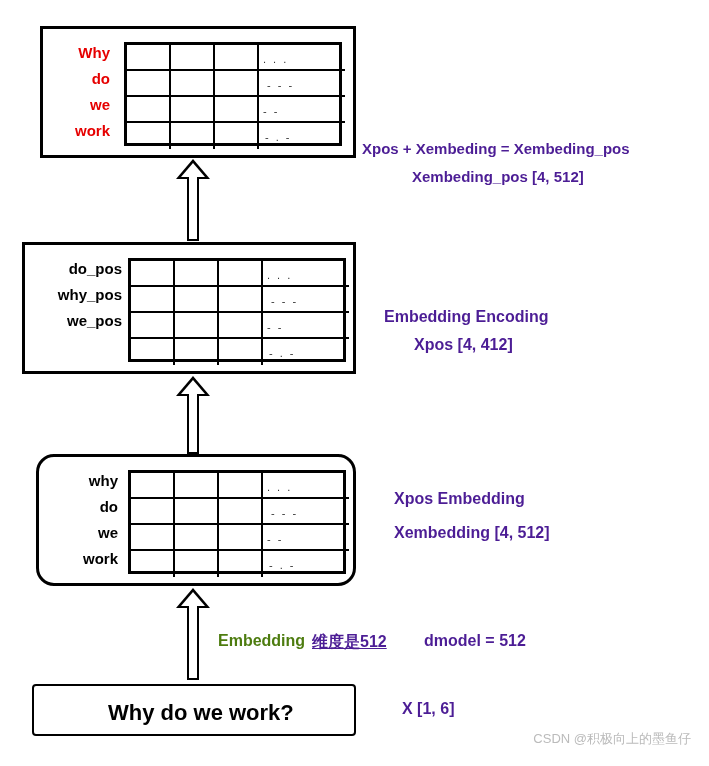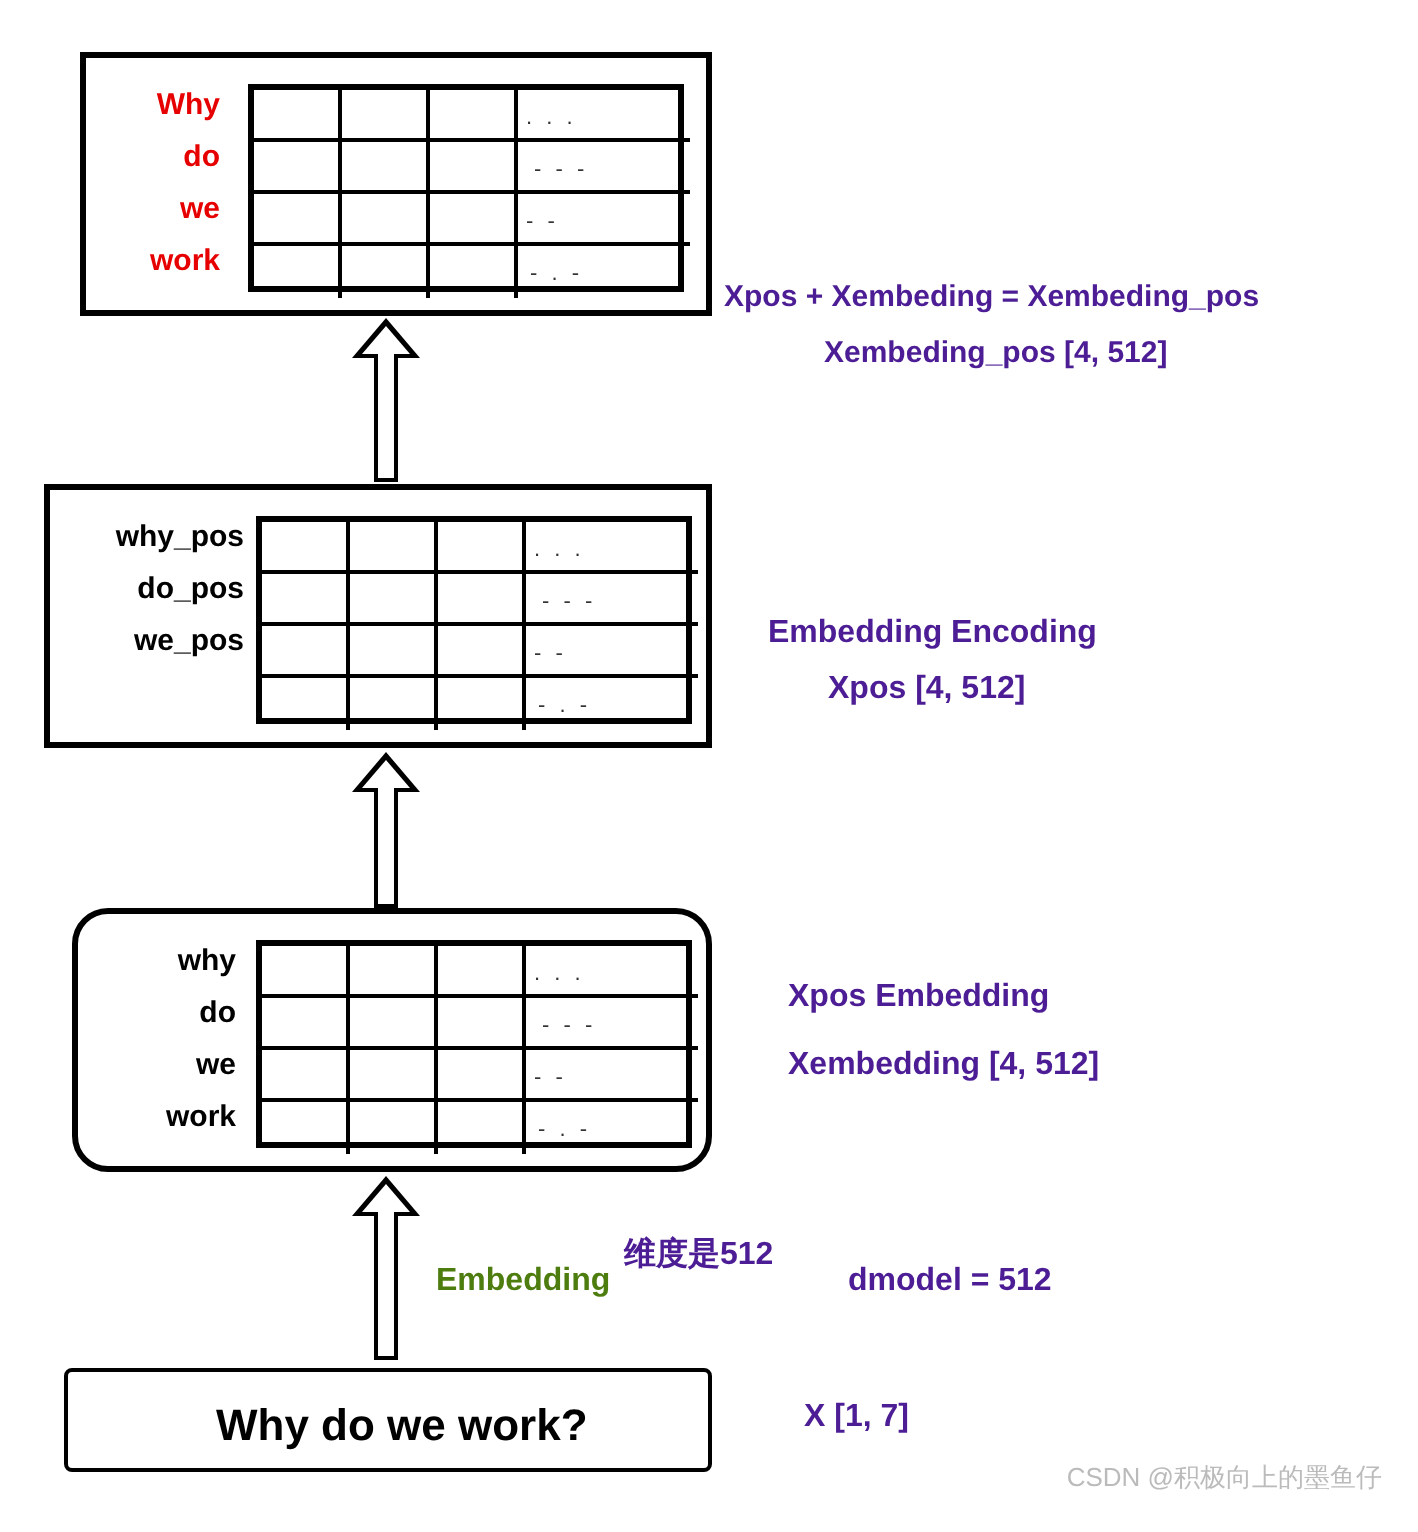--- a/index.html
+++ b/index.html
@@ -135,22 +135,22 @@
 <div class="annot sm" style="left:362px; top:140px;">Xpos + Xembeding = Xembeding_pos</div>
 <div class="annot sm" style="left:412px; top:168px;">Xembeding_pos [4, 512]</div>
 
 <div class="arrow" style="left:178px; top:175px;">
   <div class="head"></div>
   <div class="shaft" style="top:2px;height:64px;"></div>
 </div>
 
 <div class="box" style="left:22px; top:242px; width:334px; height:132px;"></div>
 <div class="row-labels" style="left:26px; top:256px; width:96px;">
+  <div class="b">do_pos</div>
   <div class="b">why_pos</div>
-  <div class="b">do_pos</div>
   <div class="b">we_pos</div>
 </div>
 <div class="grid" style="left:128px; top:258px; width:218px; height:104px;">
   <div class="cell" style="left:0;top:0;width:44px;height:26px;"></div>
   <div class="cell" style="left:44px;top:0;width:44px;height:26px;"></div>
   <div class="cell" style="left:88px;top:0;width:44px;height:26px;"></div>
   <div class="cell" style="left:132px;top:0;width:44px;height:26px;border-right:0;"></div>
   <div class="cell" style="left:176px;top:0;width:42px;height:26px;border-right:0;"></div>
   <div class="cell" style="left:0;top:26px;width:44px;height:26px;"></div>
   <div class="cell" style="left:44px;top:26px;width:44px;height:26px;"></div>
@@ -166,21 +166,21 @@
   <div class="cell" style="left:44px;top:78px;width:44px;height:26px;border-bottom:0;"></div>
   <div class="cell" style="left:88px;top:78px;width:44px;height:26px;border-bottom:0;"></div>
   <div class="cell" style="left:132px;top:78px;width:44px;height:26px;border-right:0;border-bottom:0;"></div>
   <div class="cell" style="left:176px;top:78px;width:42px;height:26px;border-right:0;border-bottom:0;"></div>
   <div class="dots" style="left:136px;top:8px;">. . .</div>
   <div class="dots" style="left:140px;top:34px;">- - -</div>
   <div class="dots" style="left:136px;top:60px;">- -</div>
   <div class="dots" style="left:138px;top:86px;">- . -</div>
 </div>
 <div class="annot" style="left:384px; top:308px;">Embedding Encoding</div>
-<div class="annot" style="left:414px; top:336px;">Xpos [4, 512]</div>
+<div class="annot" style="left:414px; top:336px;">Xpos [4, 412]</div>
 
 <div class="arrow" style="left:178px; top:392px;">
   <div class="head"></div>
   <div class="shaft" style="top:2px;height:60px;"></div>
 </div>
 
 <div class="box rounded" style="left:36px; top:454px; width:320px; height:132px;"></div>
 <div class="row-labels" style="left:52px; top:468px; width:66px;">
   <div class="b">why</div>
   <div class="b">do</div>
@@ -215,20 +215,20 @@
 </div>
 <div class="annot" style="left:394px; top:490px;">Xpos Embedding</div>
 <div class="annot" style="left:394px; top:524px;">Xembedding [4, 512]</div>
 
 <div class="arrow" style="left:178px; top:604px;">
   <div class="head"></div>
   <div class="shaft" style="top:2px;height:74px;"></div>
 </div>
 
 <div class="annot blk" style="left:218px; top:632px; font-size:16px;">Embedding</div>
-<div class="annot" style="left:312px; top:617px;">维度是512</div>
+<div class="annot" style="left:312px; top:632px;text-decoration:underline;">维度是512</div>
 <div class="annot" style="left:424px; top:632px;">dmodel = 512</div>
 
 <div class="box input-box" style="left:32px; top:684px; width:324px; height:52px;"></div>
 <div class="input-text" style="left:108px; top:700px;">Why do we work?</div>
-<div class="annot" style="left:402px; top:700px;">X [1, 7]</div>
+<div class="annot" style="left:402px; top:700px;">X [1, 6]</div>
 
 <div class="watermark" style="right:18px; bottom:18px;">CSDN @积极向上的墨鱼仔</div>
 
 </body></html>

